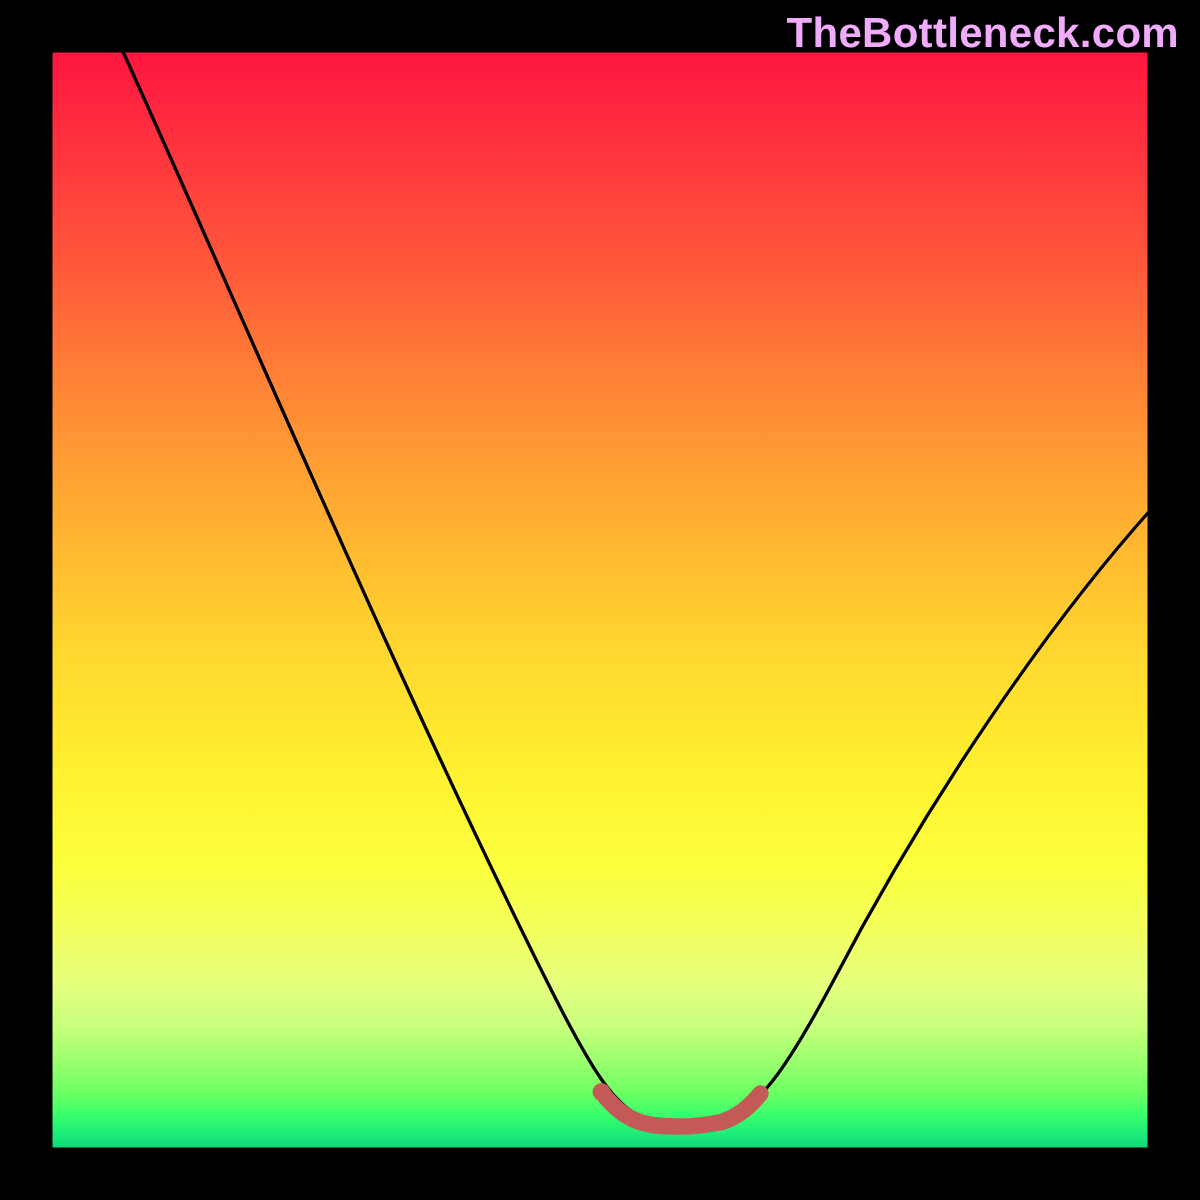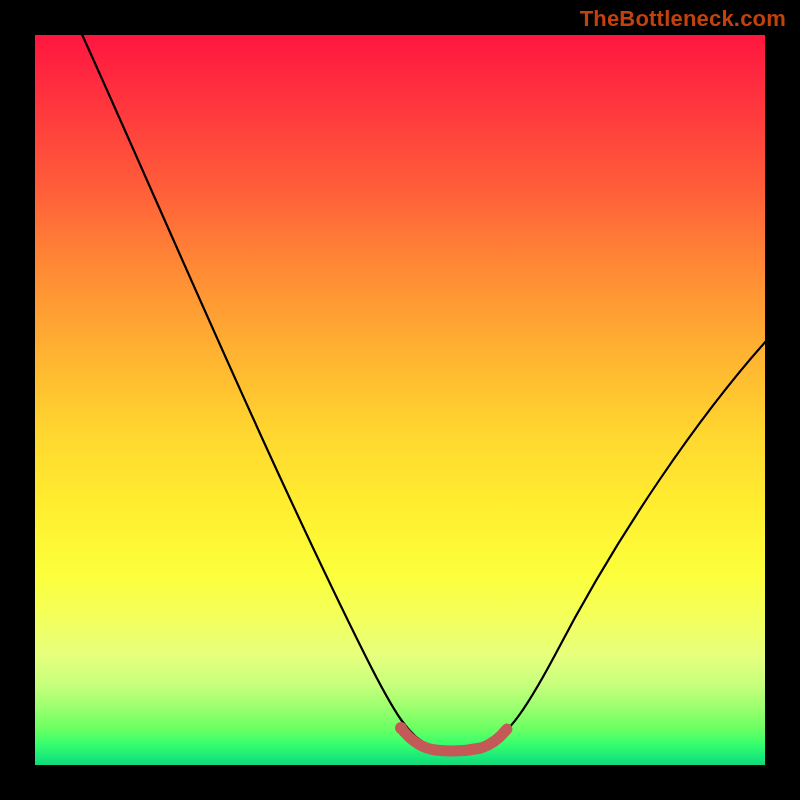--- a/index.html
+++ b/index.html
@@ -51,23 +51,23 @@
     left: 0;
     top: 0;
     width: 730px;
     height: 730px;
     overflow: visible;
   }
   .watermark {
     position: absolute;
     top: 6px;
     right: 14px;
-    font-size: 22px;
+    font-size: 28px;
     font-weight: 600;
-    color: #c2410c;
+    color: #f0abfc;
     letter-spacing: 0.2px;
     user-select: none;
   }
 </style>
 </head>
 <body>
 
 <div class="frame">
 
   <div class="watermark">TheBottleneck.com</div>

